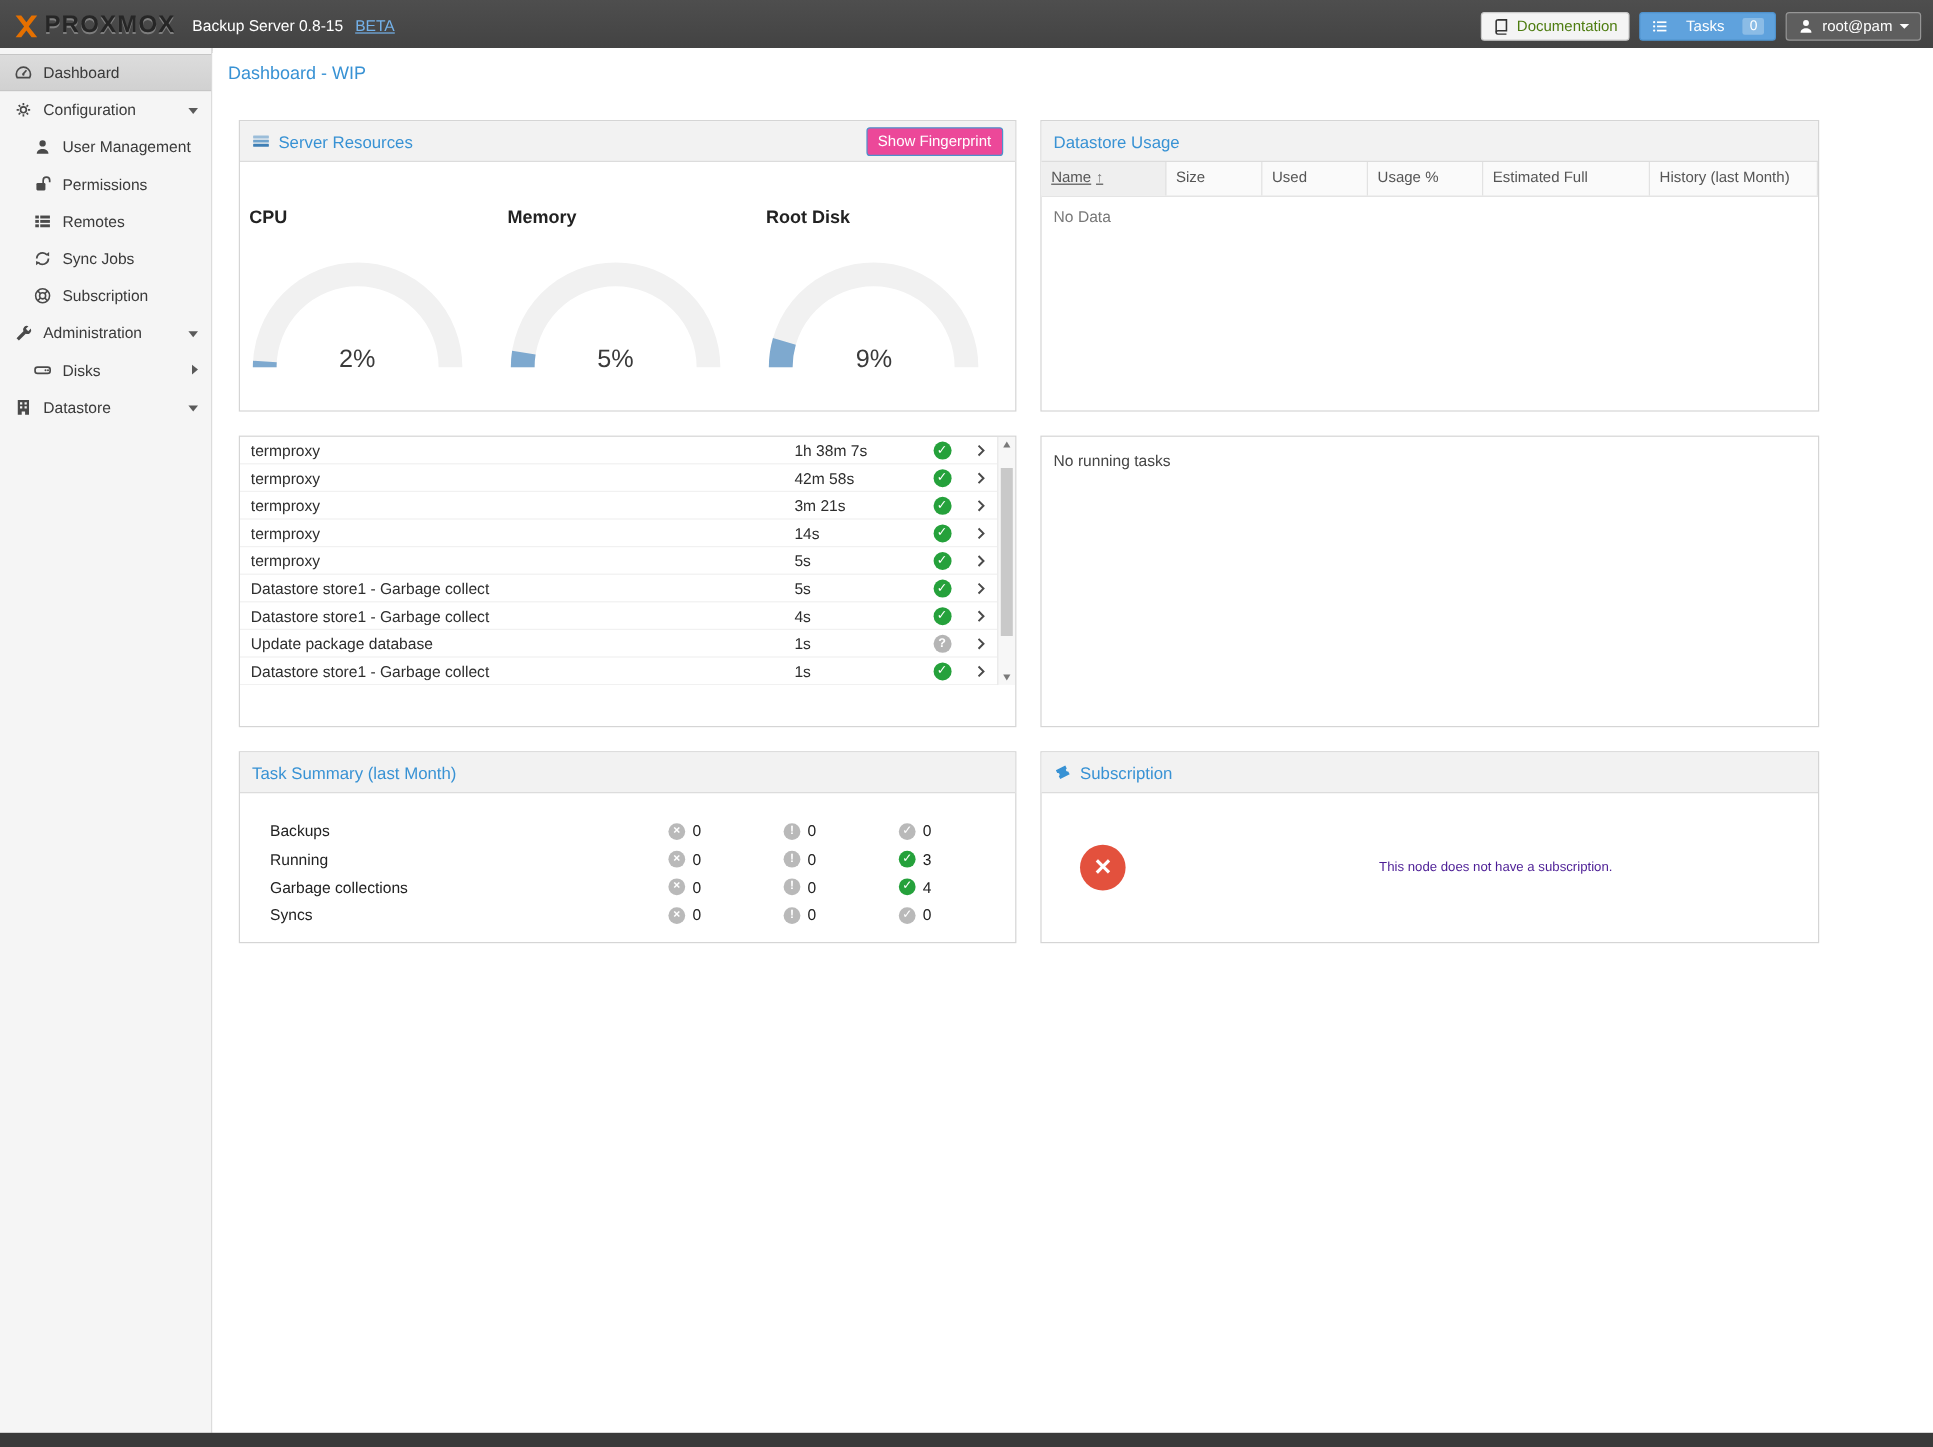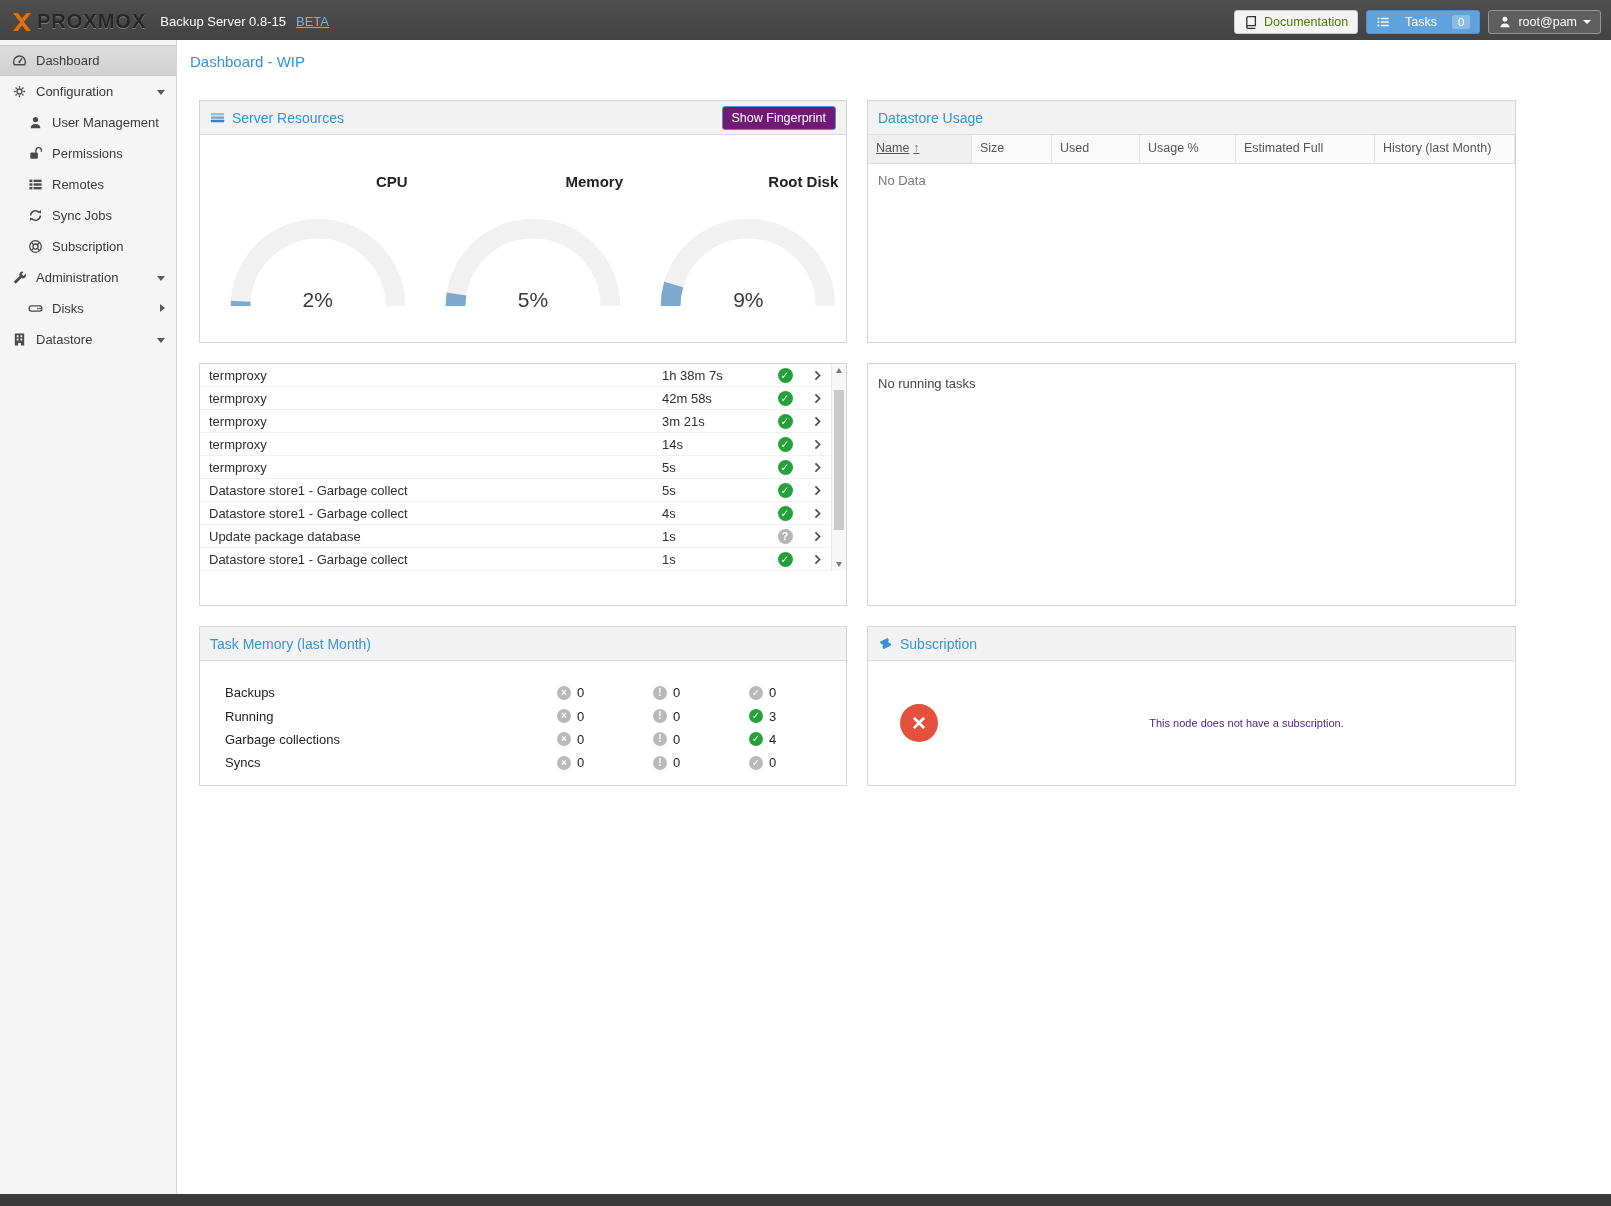--- a/index.html
+++ b/index.html
@@ -59,34 +59,34 @@
 
   .panel { position:absolute; background:#fff; border:1px solid #d5d5d5; }
   .panel-hd {
     height:34px; background:#f2f2f2; border-bottom:1px solid #dcdcdc;
     display:flex; align-items:center; padding:0 10px; gap:7px;
   }
   .panel-title { color:#3892d4; font-size:14px; }
   .panel-hd .picon { width:15px; height:15px; display:inline-flex; }
   .panel-hd .picon svg { width:15px; height:15px; }
   .fingerprint-btn {
-    margin-left:auto; height:24px; padding:0 9px; background:#701a75; color:#fff;
+    margin-left:auto; height:24px; padding:0 9px; background:#ec4899; color:#fff;
     border:1px solid #4e91cc; border-radius:3px; font-size:12.5px; cursor:pointer; font-family:inherit;
   }
 
   .p-resources    { left:22px;  top:60px;  width:648px; height:243px; }
   .p-datastore    { left:690px; top:60px;  width:649px; height:243px; }
   .p-longest      { left:22px;  top:323px; width:648px; height:243px; }
   .p-running      { left:690px; top:323px; width:649px; height:243px; }
   .p-summary      { left:22px;  top:586px; width:648px; height:160px; }
   .p-subscription { left:690px; top:586px; width:649px; height:160px; }
 
   
   .gauges { display:flex; justify-content:space-around; padding-top:38px; }
-  .gauge-col { display:flex; flex-direction:column; align-items:flex-end; width:200px; }
+  .gauge-col { display:flex; flex-direction:column; align-items:flex-start; width:200px; }
   .gauge-label { font-size:15px; font-weight:bold; color:#222; }
   .gauge-wrap { position:relative; width:180px; height:99px; margin-top:26px; }
   .gauge-wrap svg { width:180px; height:99px; display:block; }
   .gauge-value { position:absolute; left:0; right:0; bottom:3px; text-align:center; font-size:21px; color:#3a3a3a; }
 
   
   .tbl-hd { display:flex; height:29px; border-bottom:1px solid #dedede; background:#fafafa; }
   .tbl-hd .cell {
     padding:0 8px; line-height:27px; font-size:12.5px; color:#555;
     border-right:1px solid #e2e2e2; overflow:hidden; white-space:nowrap; cursor:pointer;
@@ -481,21 +481,21 @@
         </div>
       </div>
     </div>
 
     <div class="panel p-running">
       <div class="empty-text2">No running tasks</div>
     </div>
 
     <div class="panel p-summary">
       <div class="panel-hd">
-        <span class="panel-title">Task Memory (last Month)</span>
+        <span class="panel-title">Task Summary (last Month)</span>
       </div>
       <div class="summary-body">
         <div class="sum-row">
           <span class="sum-label">Backups</span>
           <span class="sum-cell">
               <span class="sum-icon sum-idle">×</span>
               <span class="sum-count">0</span>
             </span>
           <span class="sum-cell">
               <span class="sum-icon sum-idle">!</span>

